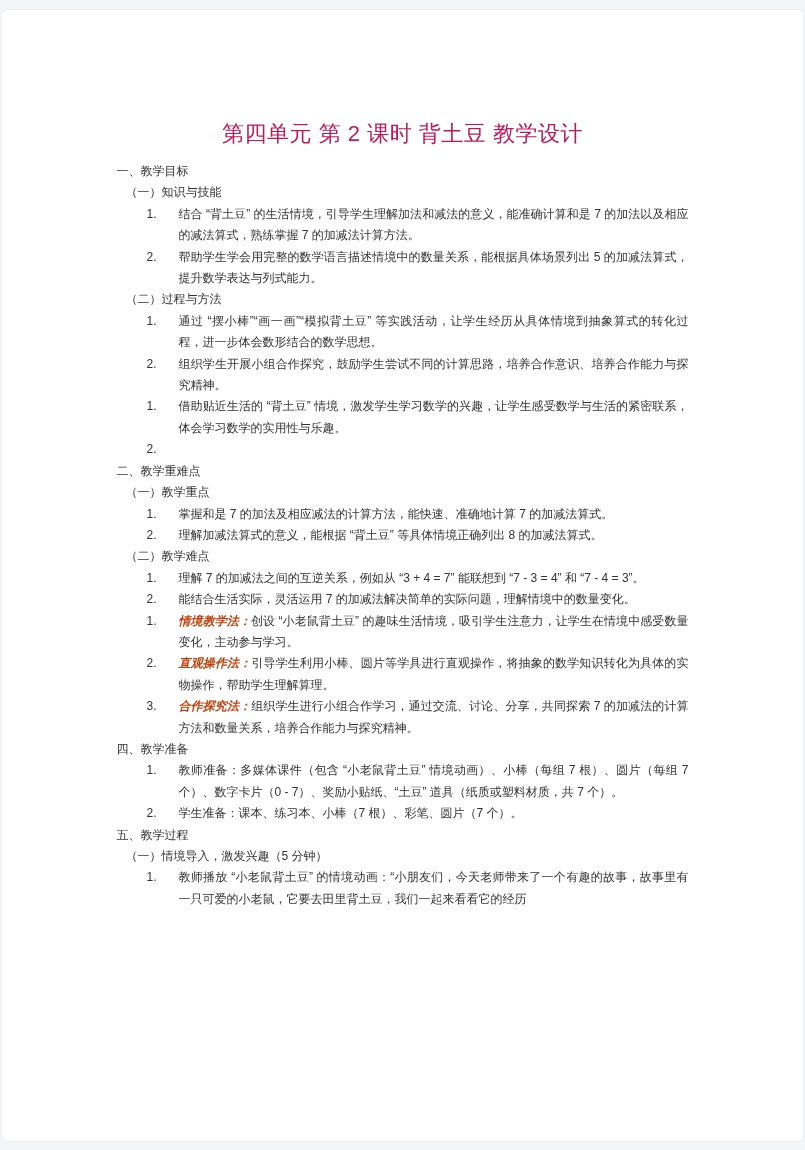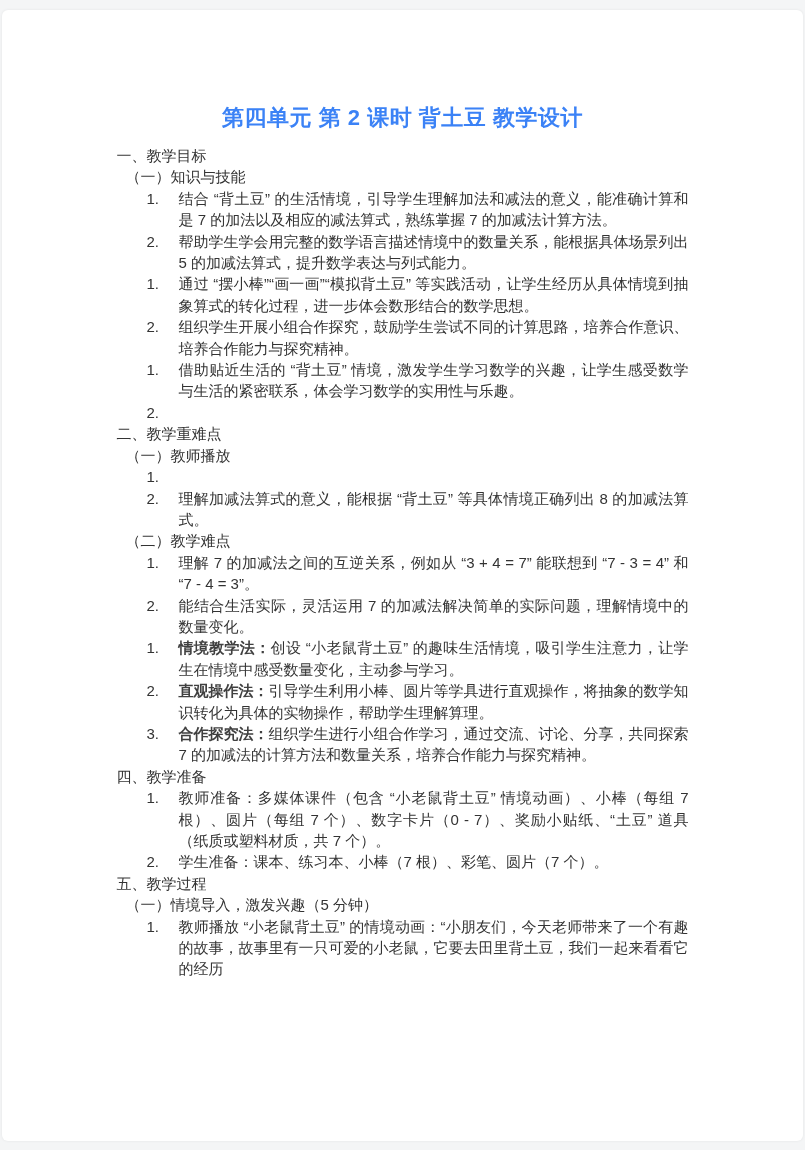--- a/index.html
+++ b/index.html
@@ -21,79 +21,81 @@
     width: 100%;
     height: 100%;
     background: #ffffff;
     border-radius: 6px;
     box-shadow: 0 0 3px rgba(0,0,0,0.07);
     padding-top: 92px;
     overflow: hidden;
   }
   .title {
     width: 572px;
-    margin: 0 auto 12px auto;
+    margin: 16px auto 12px auto;
     text-align: center;
     font-size: 22px;
     line-height: 31px;
-    font-weight: 700;
-    color: #3b82f6;
+    font-weight: 400;
+    color: #be185d;
     letter-spacing: 0.5px;
   }
   .doc-body {
     width: 572px;
     margin: 0 auto;
-    font-size: 15px;
+    font-size: 12px;
     line-height: 21.4px;
     color: #333333;
   }
   .blk { margin: 0; }
   .blk.h1 { padding-left: 0; }
   .blk.h2 { padding-left: 9px; }
   .blk.li { display: flex; padding-left: 30px; }
   .blk.li .num { flex: none; width: 32px; }
   .blk.li .txt { flex: 1; text-align: justify; }
-  .blk.li .txt b { font-weight: 700; color: #404040; }
+  .blk.li .txt b { font-weight: 700; color: #c2410c; font-style: italic; }
 </style>
 </head>
 <body>
 
 <div class="canvas">
   <div class="page">
     <h1 class="title">第四单元 第 2 课时 背土豆 教学设计</h1>
     <div class="doc-body">
         <div class="blk h1">一、教学目标</div>
         <div class="blk h2">（一）知识与技能</div>
         <div class="blk li">
           <span class="num">1.</span>
           <span class="txt">结合 “背土豆” 的生活情境，引导学生理解加法和减法的意义，能准确计算和是 7 的加法以及相应的减法算式，熟练掌握 7 的加减法计算方法。</span>
         </div>
         <div class="blk li">
           <span class="num">2.</span>
           <span class="txt">帮助学生学会用完整的数学语言描述情境中的数量关系，能根据具体场景列出 5 的加减法算式，提升数学表达与列式能力。</span>
         </div>
+        <div class="blk h2">（二）过程与方法</div>
         <div class="blk li">
           <span class="num">1.</span>
           <span class="txt">通过 “摆小棒”“画一画”“模拟背土豆” 等实践活动，让学生经历从具体情境到抽象算式的转化过程，进一步体会数形结合的数学思想。</span>
         </div>
         <div class="blk li">
           <span class="num">2.</span>
           <span class="txt">组织学生开展小组合作探究，鼓励学生尝试不同的计算思路，培养合作意识、培养合作能力与探究精神。</span>
         </div>
         <div class="blk li">
           <span class="num">1.</span>
           <span class="txt">借助贴近生活的 “背土豆” 情境，激发学生学习数学的兴趣，让学生感受数学与生活的紧密联系，体会学习数学的实用性与乐趣。</span>
         </div>
         <div class="blk li">
           <span class="num">2.</span>
         </div>
         <div class="blk h1">二、教学重难点</div>
-        <div class="blk h2">（一）教师播放</div>
+        <div class="blk h2">（一）教学重点</div>
         <div class="blk li">
           <span class="num">1.</span>
+          <span class="txt">掌握和是 7 的加法及相应减法的计算方法，能快速、准确地计算 7 的加减法算式。</span>
         </div>
         <div class="blk li">
           <span class="num">2.</span>
           <span class="txt">理解加减法算式的意义，能根据 “背土豆” 等具体情境正确列出 8 的加减法算式。</span>
         </div>
         <div class="blk h2">（二）教学难点</div>
         <div class="blk li">
           <span class="num">1.</span>
           <span class="txt">理解 7 的加减法之间的互逆关系，例如从 “3 + 4 = 7” 能联想到 “7 - 3 = 4” 和 “7 - 4 = 3”。</span>
         </div>

